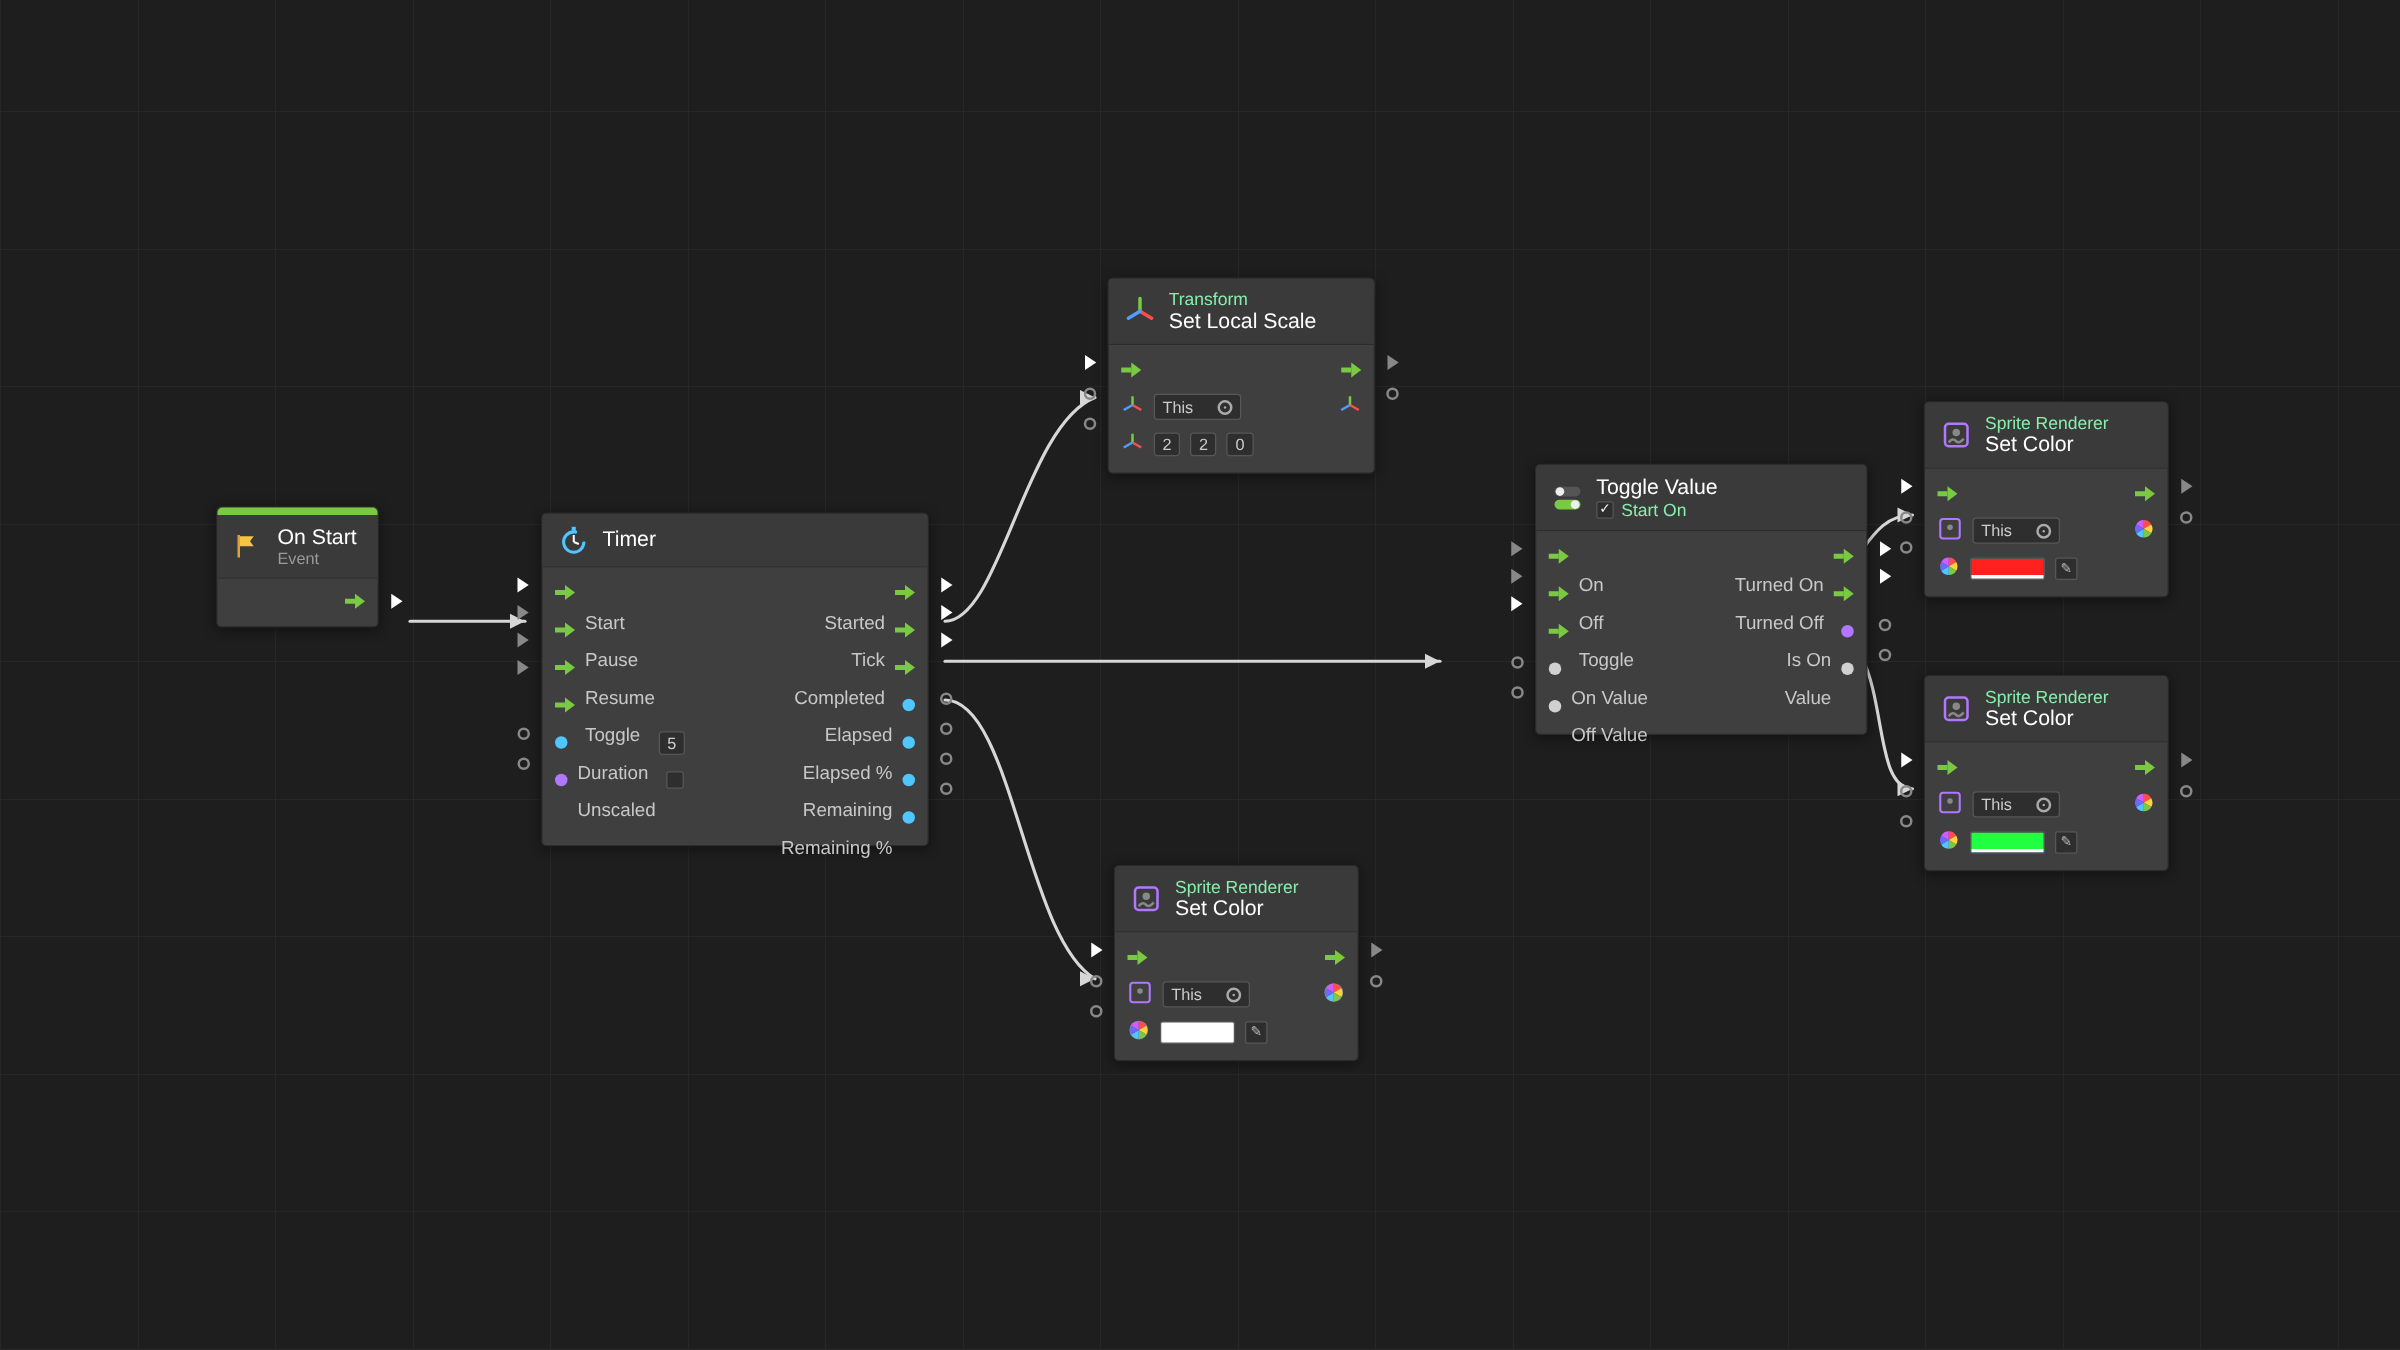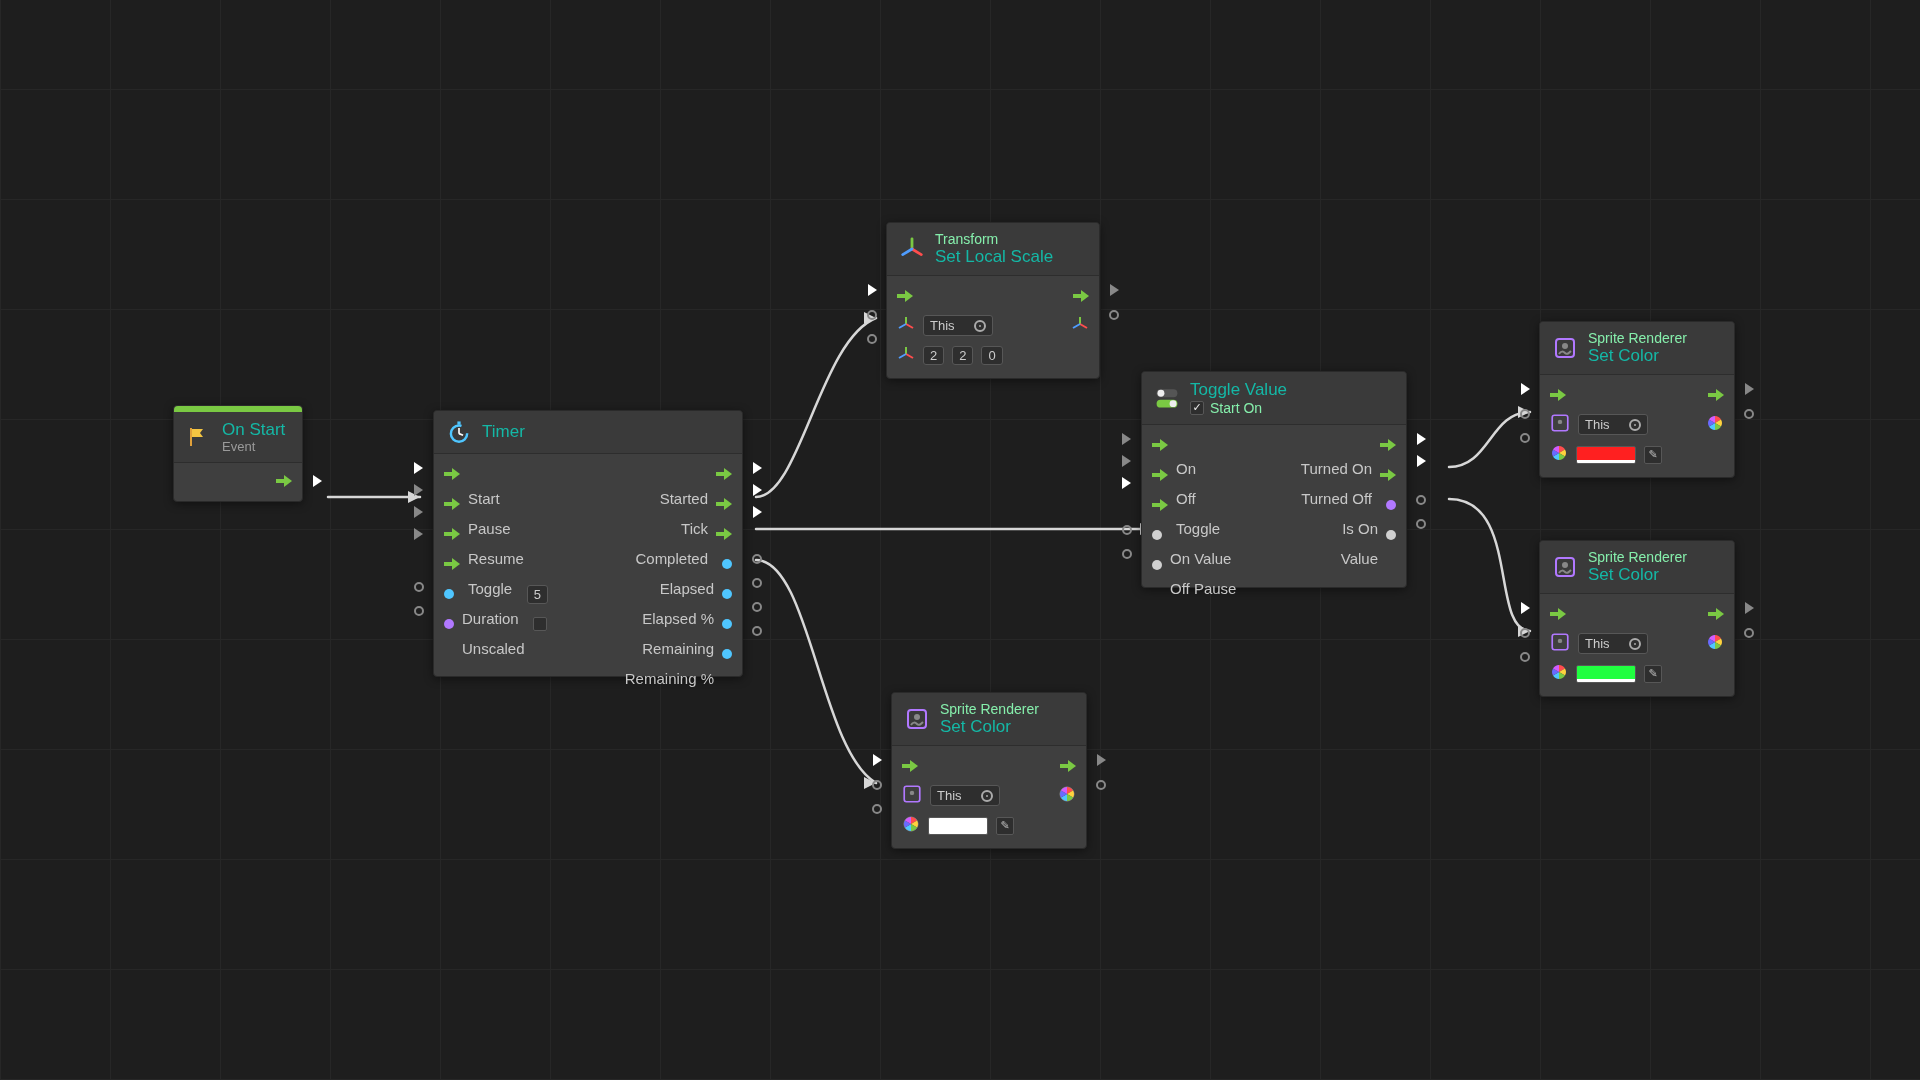--- a/index.html
+++ b/index.html
@@ -45,21 +45,21 @@
     display:flex;align-items:center;gap:10px;padding:8px 12px;
     background:var(--node);
     border-bottom:1px solid #2d2d2d;
     border-radius:4px 4px 0 0;
   }
   .hdr.green-top::before{
     content:"";position:absolute;left:0;right:0;top:0;height:6px;background:var(--green);border-radius:4px 4px 0 0;
   }
   .hdr .ttl{display:flex;flex-direction:column;line-height:1.15;}
   .hdr .t1{font-size:14px;color:#86efac;}
-  .hdr .t2{font-size:17px;color:#14b8a6;}
+  .hdr .t2{font-size:17px;color:#ffffff;}
   .hdr .sub{font-size:13px;color:var(--txt2);}
 
   .body{padding:8px 10px 10px;display:flex;flex-direction:column;gap:6px;position:relative;}
 
   .row{display:flex;align-items:center;height:24px;gap:22px;}
   .row .left{display:flex;align-items:center;gap:8px;flex:1;min-width:0;}
   .row .right{display:flex;align-items:center;gap:8px;justify-content:flex-end;}
 
   .arr{width:16px;height:12px;position:relative;display:inline-block;}
   .arr::before{content:"";position:absolute;left:0;top:4px;width:8px;height:4px;background:var(--green);}
@@ -318,21 +318,21 @@
       <span class="ring"></span>
       <span class="ring"></span>
     </div>
     <div class="ports-out" style="top:8px;gap:14px;">
       <span class="tri"></span>
       <span class="ring"></span>
     </div>
   </div>
 </div>
 
-<div class="node" style="left:1141px;top:371px;width:266px;">
+<div class="node" style="left:1228px;top:371px;width:266px;">
   <div class="hdr">
     <span class="ic">
       <svg viewBox="0 0 30 30">
             <rect x="3" y="5" width="24" height="9" rx="4.5" fill="#555"></rect>
             <circle cx="8" cy="9.5" r="4" fill="#eee"></circle>
             <rect x="3" y="17" width="24" height="9" rx="4.5" fill="#7ac943"></rect>
             <circle cx="22" cy="21.5" r="4" fill="#eee"></circle>
           </svg>
     </span>
     <span class="ttl">
@@ -380,21 +380,21 @@
             <span class="lbl">On Value</span>
           </span>
       <span class="right">
             <span class="lbl">Value</span>
             <span class="dot white"></span>
           </span>
         </div>
     <div class="row">
           <span class="left">
             <span class="dot white"></span>
-            <span class="lbl">Off Pause</span>
+            <span class="lbl">Off Value</span>
           </span>
         </div>
 
     <div class="ports-in" style="top:8px;">
       <span class="tri"></span>
       <span class="tri"></span>
       <span class="tri on"></span>
     </div>
     <div class="ports-in" style="top:100px;gap:14px;">
       <span class="ring"></span>

